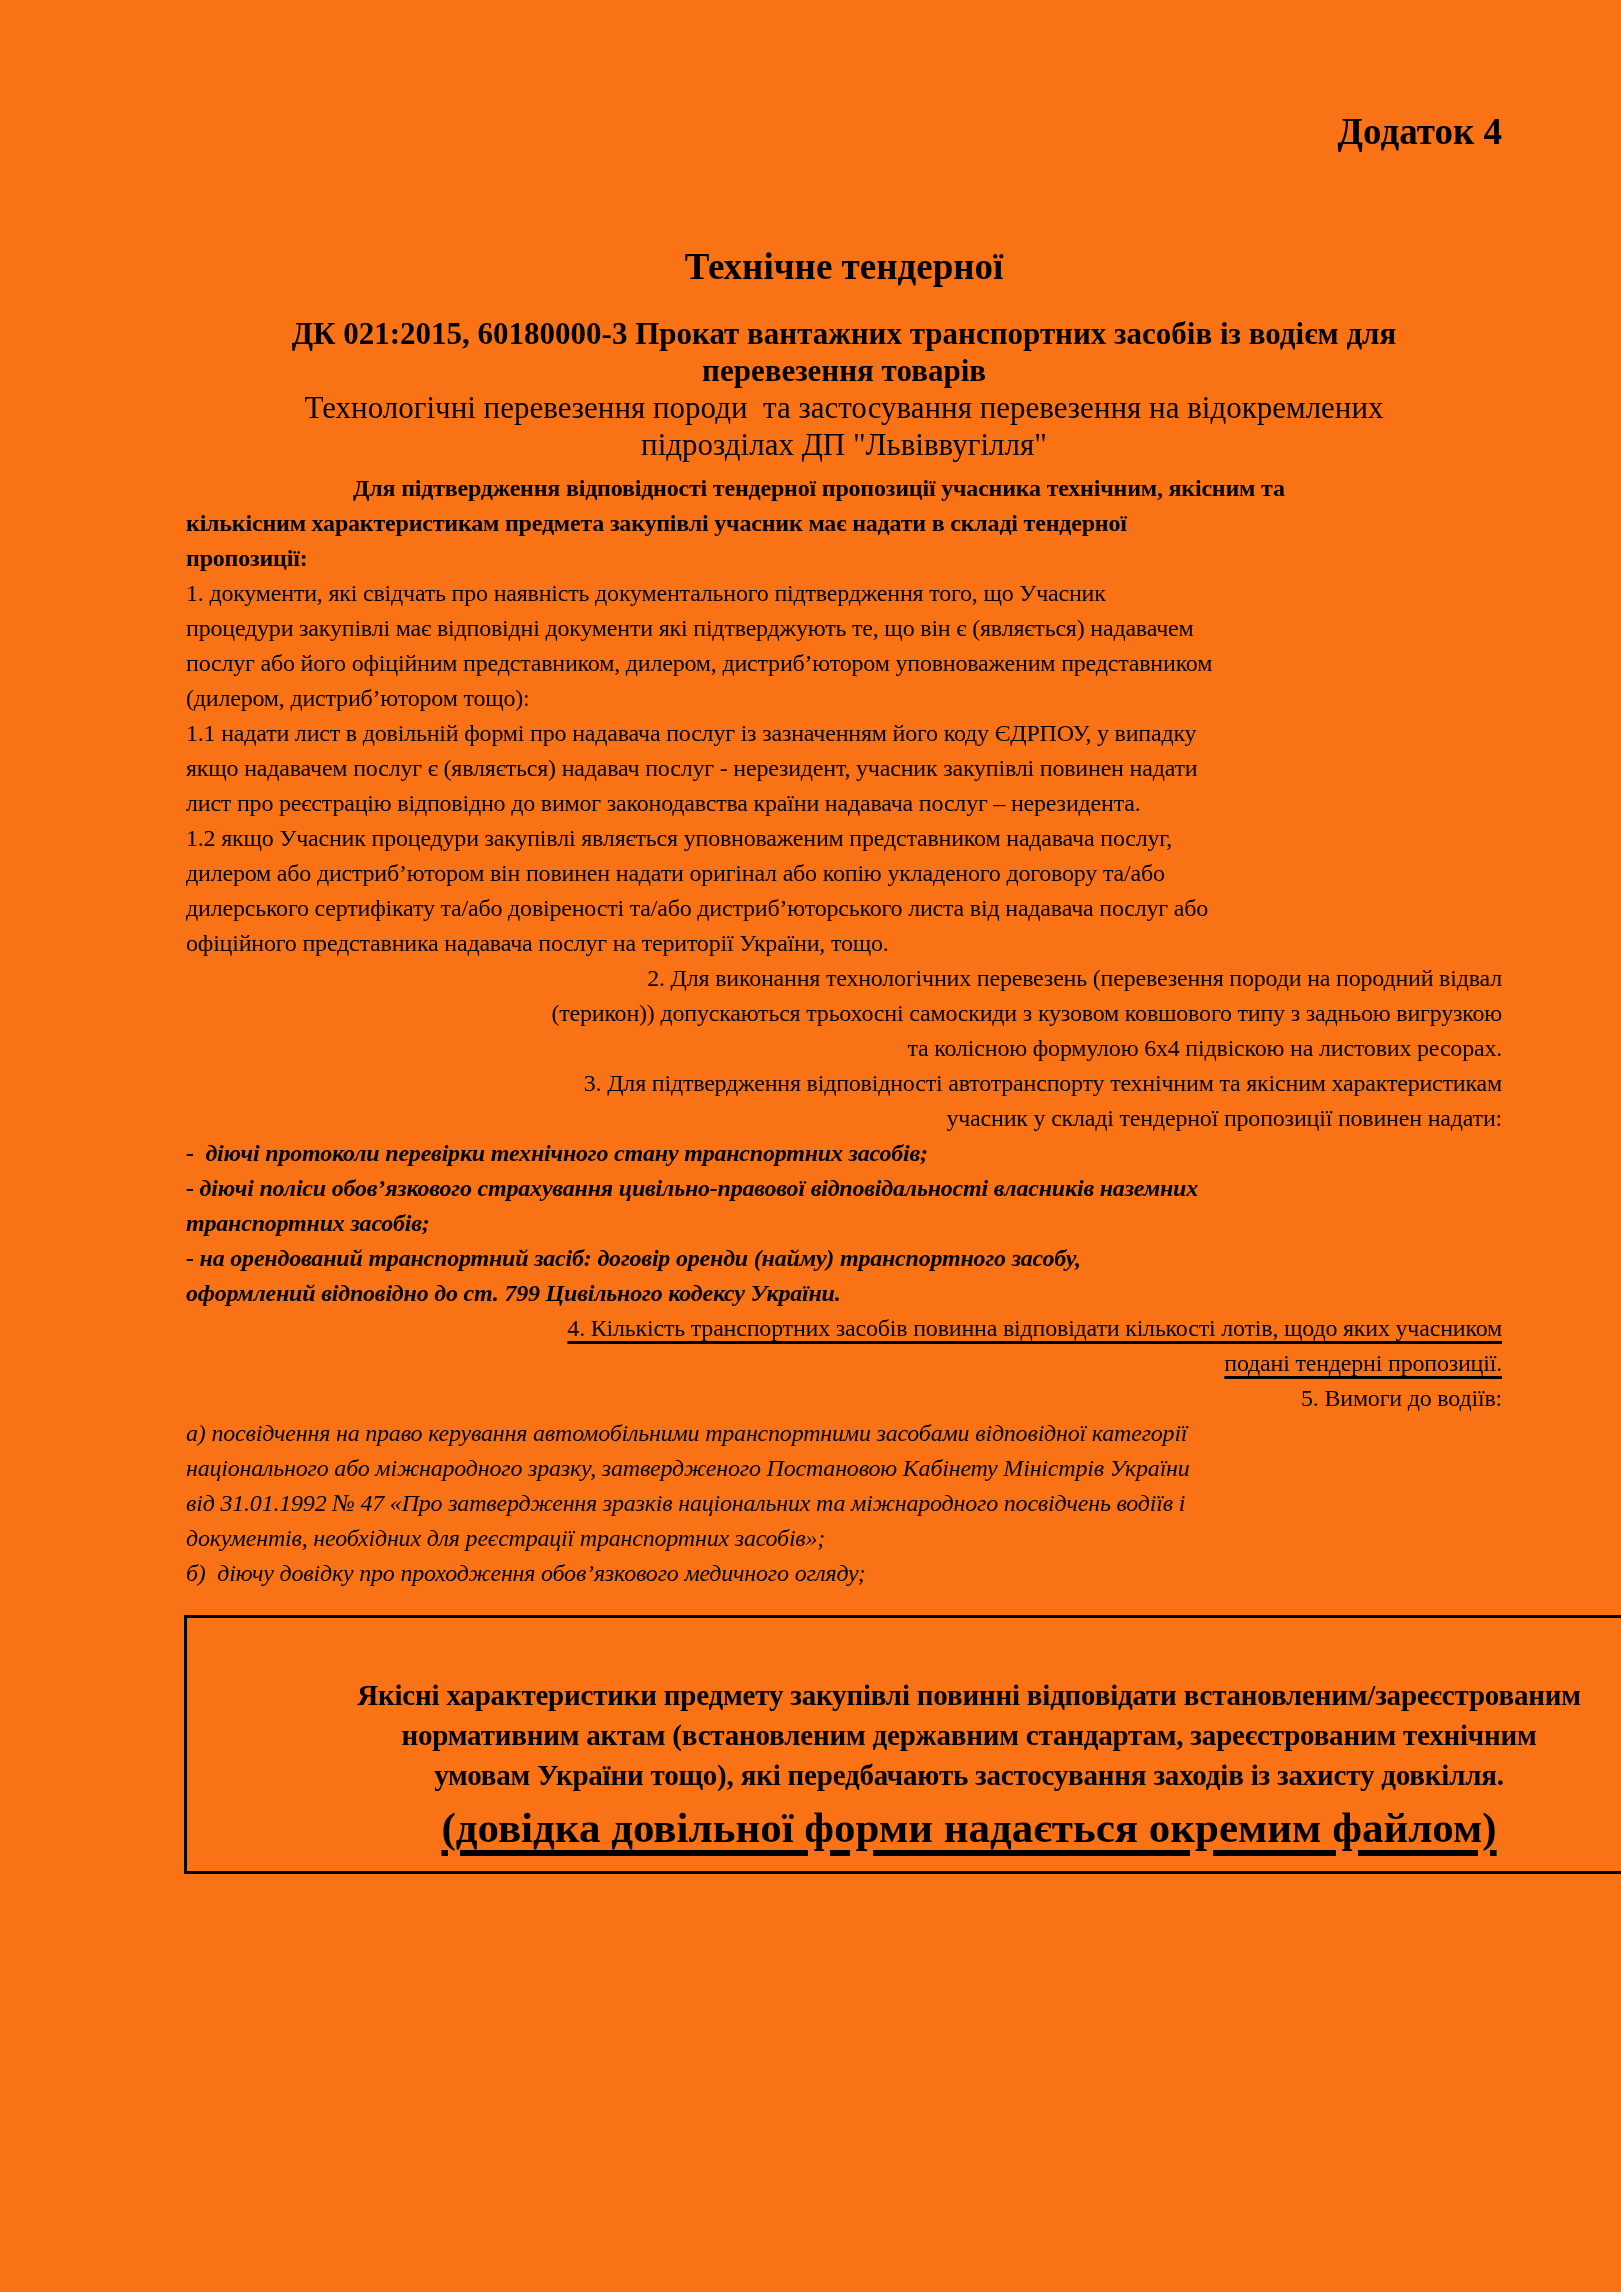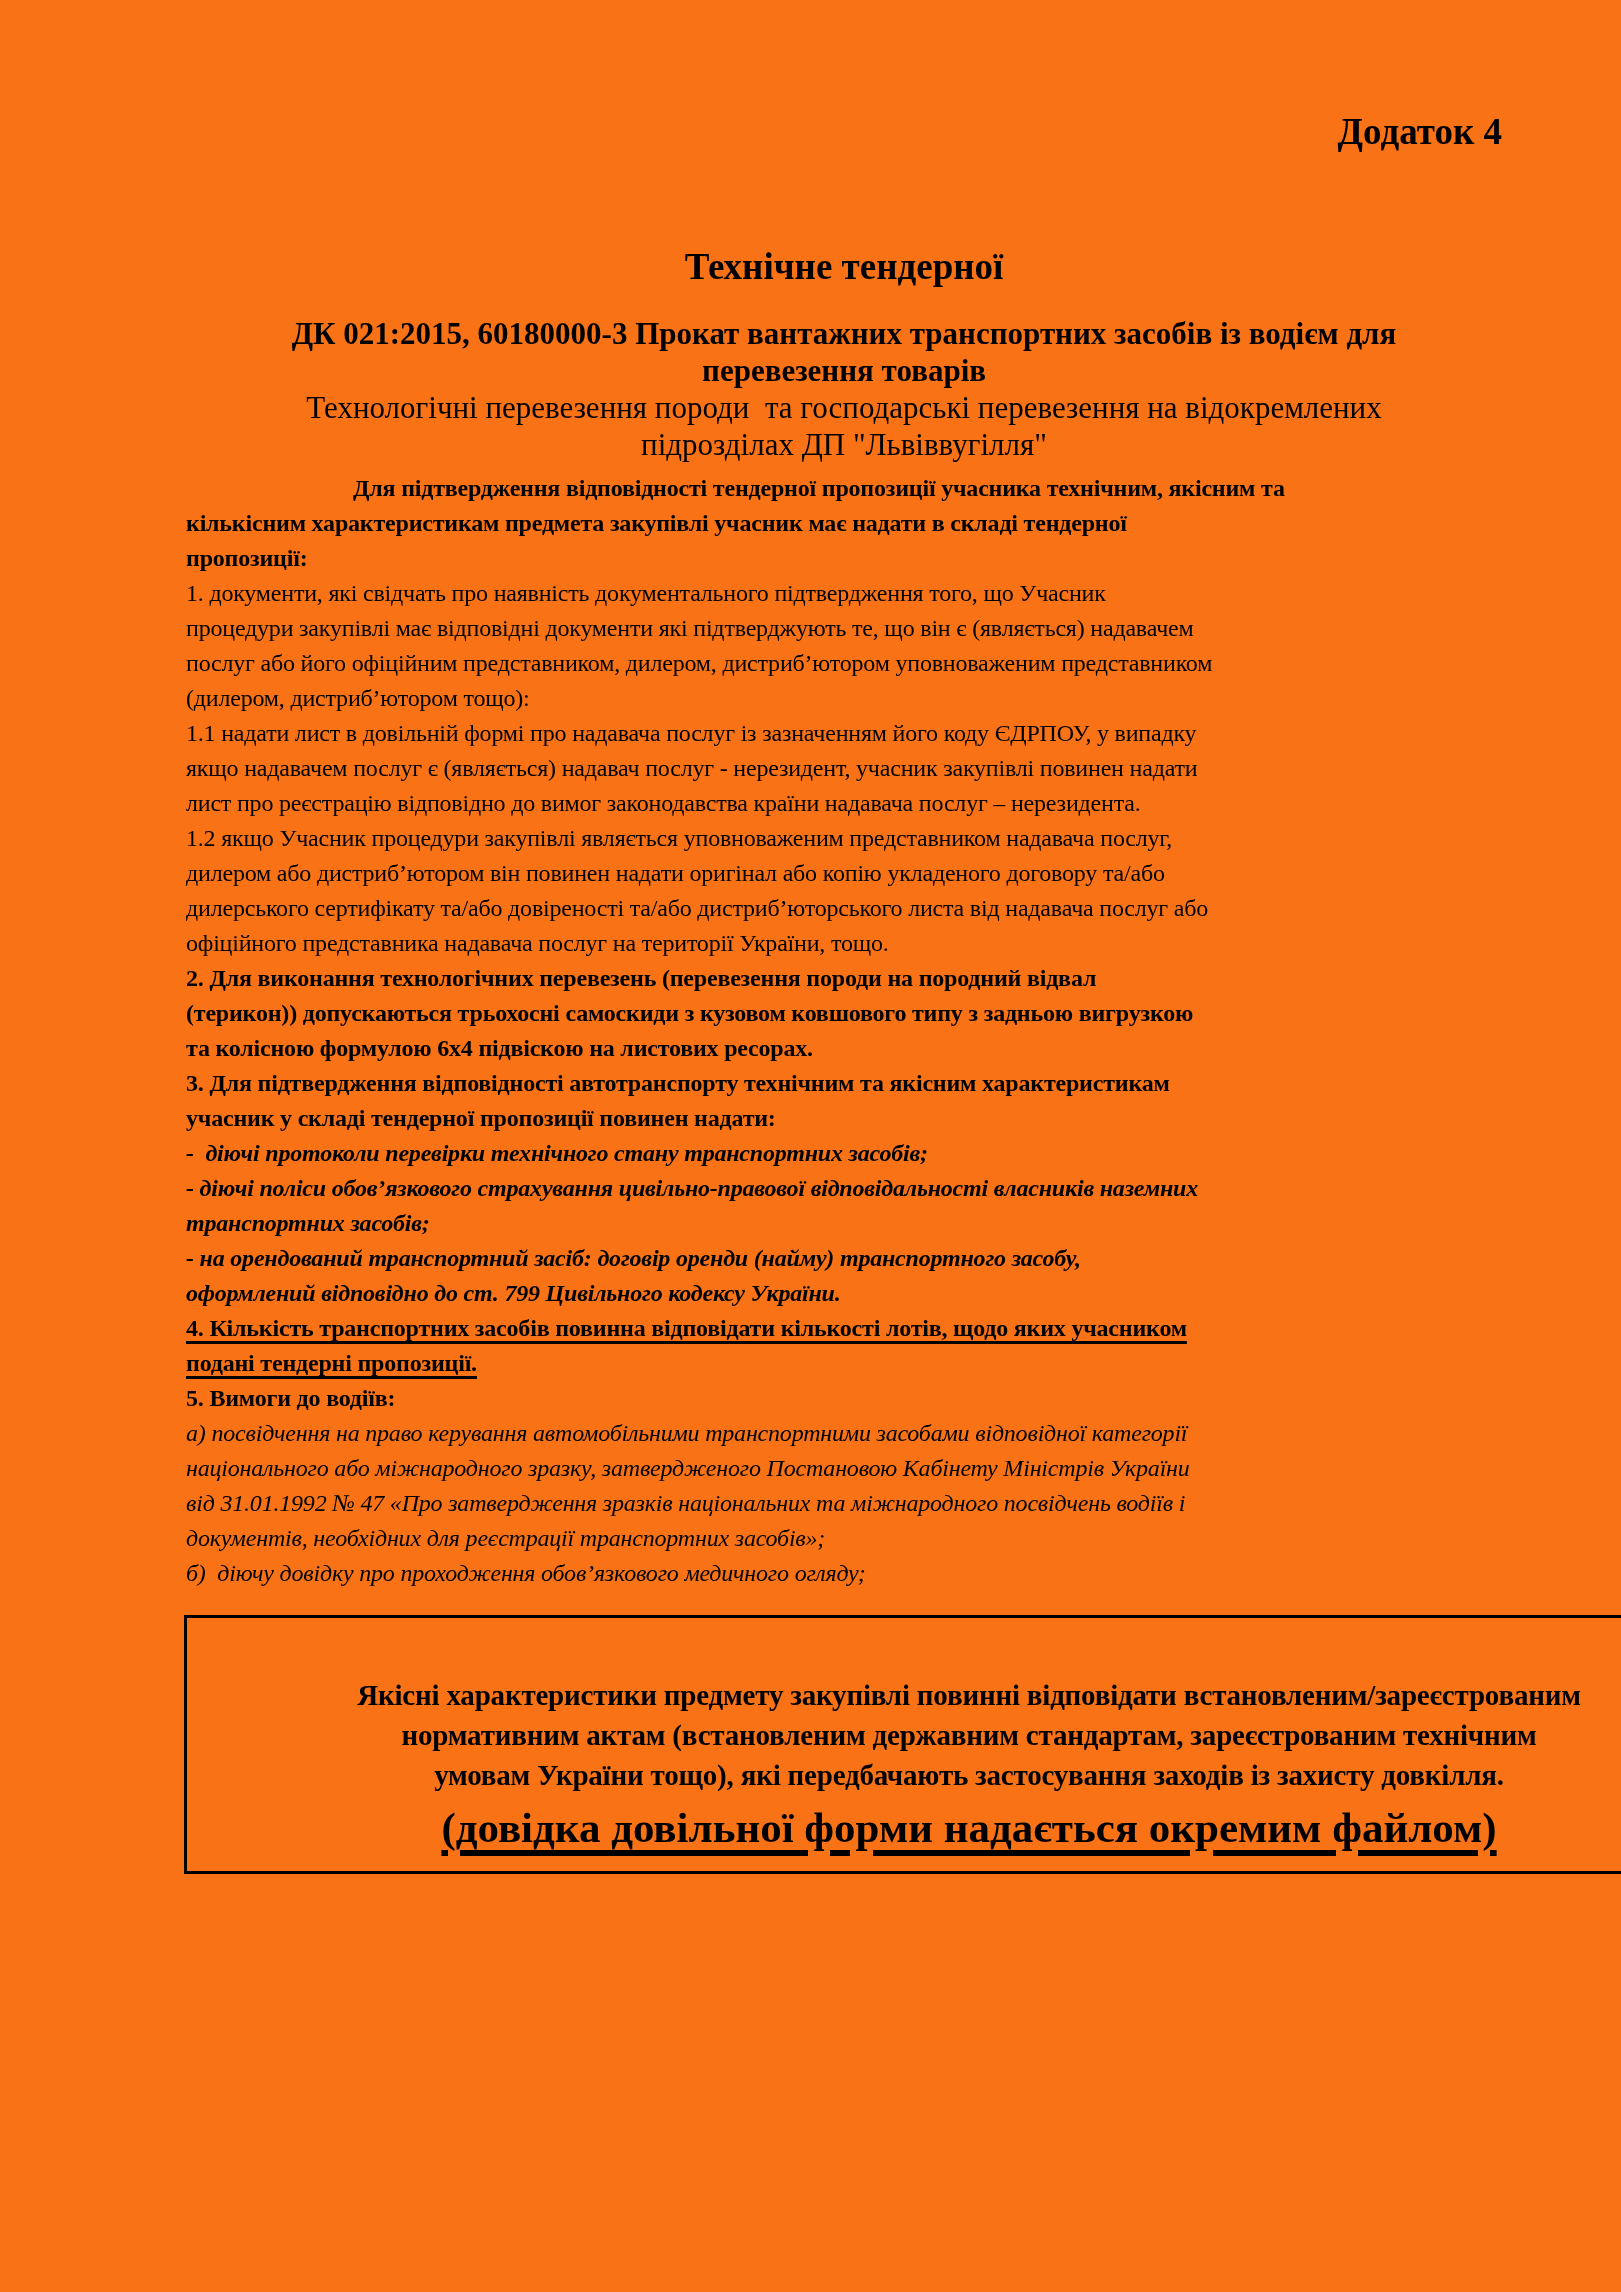--- a/index.html
+++ b/index.html
@@ -57,21 +57,21 @@
     font-size: 24px;
     line-height: 35px;
     white-space: pre-wrap;
     letter-spacing: -0.2px;
   }
   .intro {
     font-weight: 700;
     text-indent: 167px;
     margin-top: 7.8px !important;
   }
-  .b  { font-weight: 700; }
+  .b  { font-weight: 400; text-align: right; }
   .bi { font-weight: 700; font-style: italic; }
   .i  { font-style: italic; }
   .u  { text-decoration: underline; text-decoration-thickness: 2.9px; text-underline-offset: 4.9px; }
   .qbox {
     box-sizing: border-box;
     margin-top: 23.5px;
     margin-left: -2px;
     width: 1570px;
     height: 259px;
     border: 3.9px solid #000000;
@@ -104,21 +104,21 @@
 <div class="page">
   <div class="content">
 
     <div class="annex">Додаток 4</div>
 
     <h1 class="doc-title">Технічне тендерної</h1>
 
     <p class="code-heading">ДК 021:2015, 60180000-3 Прокат вантажних транспортних засобів із водієм для
 перевезення товарів</p>
 
-    <p class="subtitle">Технологічні перевезення породи  та господарські перевезення на відокремлених
+    <p class="subtitle">Технологічні перевезення породи  та застосування перевезення на відокремлених
 підрозділах ДП "Львіввугілля"</p>
 
     <p class="body intro">Для підтвердження відповідності тендерної пропозиції учасника технічним, якісним та
 кількісним характеристикам предмета закупівлі учасник має надати в складі тендерної
 пропозиції:</p>
 
     <p class="body">1. документи, які свідчать про наявність документального підтвердження того, що Учасник
 процедури закупівлі має відповідні документи які підтверджують те, що він є (являється) надавачем
 послуг або його офіційним представником, дилером, дистриб’ютором уповноваженим представником
 (дилером, дистриб’ютором тощо):</p>

